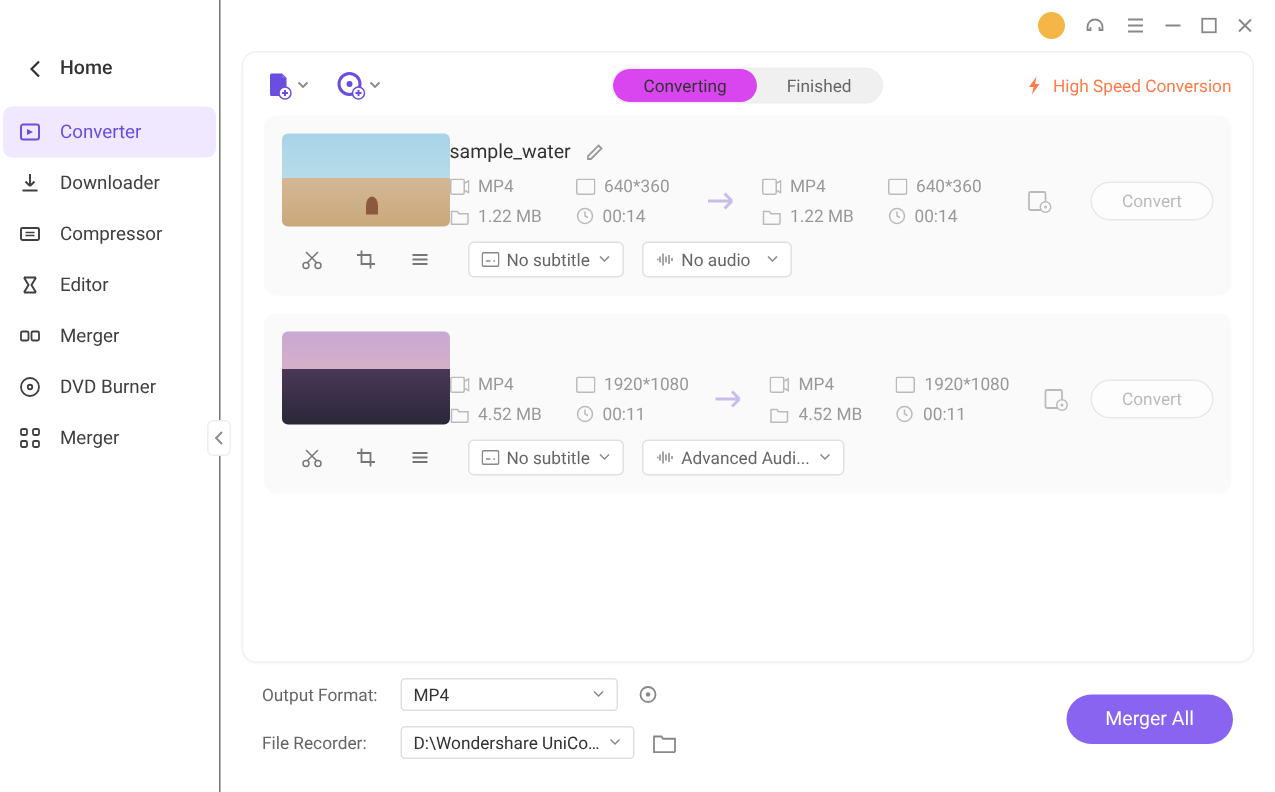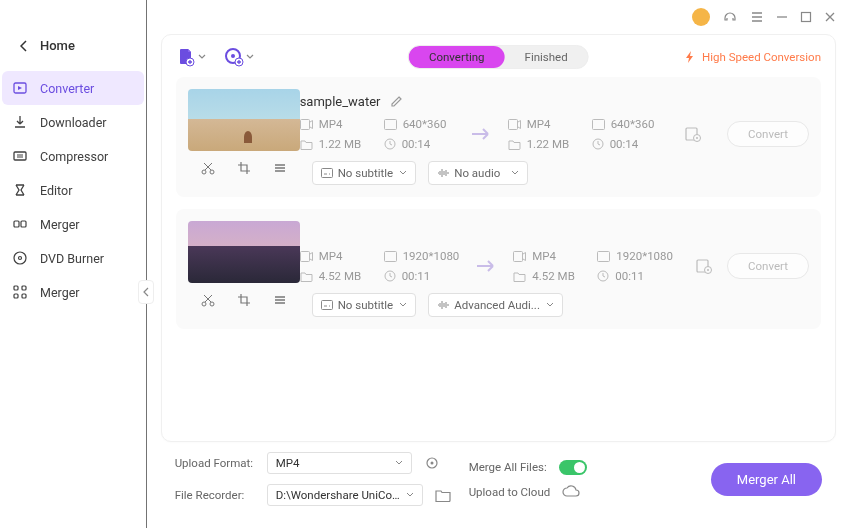--- a/index.html
+++ b/index.html
@@ -35,21 +35,21 @@
 .thumb.wave{background:linear-gradient(180deg,#c9a8d4 0%,#d4b0c8 40%,#4a3858 40%,#2a2838 100%)}
 .fi-body{flex:1}
 .fi-title{display:flex;align-items:center;gap:10px;margin-bottom:8px}
 .fi-title span{font-size:13px;color:#333}
 .fi-grid{display:flex;align-items:center;gap:14px}
 .fi-col{display:flex;flex-direction:column;gap:6px}
 .fi-cell{display:flex;align-items:center;gap:6px;color:#999;font-size:11.5px;min-width:70px}
 .arrow-ico{color:#c9bce8;margin:0 2px}
 .gear-ico{color:#bbb;margin-left:8px;cursor:pointer}
 .convert-btn{width:82px;height:26px;border:1px solid #e8e8e8;background:#fdfdfd;color:#bbb;border-radius:14px;font-size:11.5px;cursor:pointer;margin-left:auto}
-.fi-tools{display:flex;align-items:flex-start;gap:12px;margin-top:10px}
+.fi-tools{display:flex;align-items:center;gap:12px;margin-top:10px}
 .tool-icons{display:flex;gap:22px;color:#777;width:112px;justify-content:center}
 .tool-icons span{cursor:pointer}
 .select{display:flex;align-items:center;gap:6px;border:1px solid #e0e0e0;background:#fff;border-radius:4px;padding:4px 8px;font-size:11.5px;color:#666;cursor:pointer;min-width:100px;justify-content:space-between}
 .select .left{display:flex;align-items:center;gap:5px}
 .bottom{padding:10px 14px 12px;display:flex;align-items:center;gap:18px}
 .bcol{display:flex;flex-direction:column;gap:10px}
 .brow{display:flex;align-items:center;gap:12px}
 .blabel{font-size:11.5px;color:#666;width:80px}
 .bselect{border:1px solid #e0e0e0;border-radius:3px;padding:3px 8px;font-size:11.5px;min-width:145px;display:flex;justify-content:space-between;align-items:center;cursor:pointer}
 .bico{color:#888;cursor:pointer}
@@ -435,21 +435,21 @@
               </svg>
           </div>
         </div>
       </div>
 
     </div>
 
     <div class="bottom">
       <div class="bcol">
         <div class="brow">
-          <span class="blabel">Upload Format:</span>
+          <span class="blabel">Output Format:</span>
           <div class="bselect">
               <span>MP4</span>
               <svg width="8" height="6" viewBox="0 0 8 6">
                 <path d="M1 1l3 3 3-3" stroke="#888" fill="none"></path>
               </svg>
             </div>
           <svg class="bico" width="16" height="16" viewBox="0 0 16 16">
               <circle cx="8" cy="8" r="5" fill="none" stroke="currentColor" stroke-width="1.2"></circle>
               <circle cx="8" cy="8" r="1.5" fill="currentColor"></circle>
             </svg>
@@ -460,28 +460,16 @@
               <span style="max-width:130px;overflow:hidden;text-overflow:ellipsis;white-space:nowrap">D:\Wondershare UniConverter 1</span>
               <svg width="8" height="6" viewBox="0 0 8 6">
                 <path d="M1 1l3 3 3-3" stroke="#888" fill="none"></path>
               </svg>
             </div>
           <svg class="bico" width="16" height="14" viewBox="0 0 16 14">
               <path d="M1 3h5l1 1.5h8v8a1 1 0 01-1 1H1V3z" fill="none" stroke="currentColor" stroke-width="1.2"></path>
             </svg>
         </div>
       </div>
-      <div class="bcol">
-        <div class="brow">
-          <span class="blabel" style="width:auto">Merge All Files:</span>
-          <div class="toggle"></div>
-        </div>
-        <div class="brow">
-          <span class="blabel" style="width:auto">Upload to Cloud</span>
-          <svg class="bico" width="18" height="13" viewBox="0 0 18 13">
-              <path d="M5 11a4 4 0 010-8 5 5 0 019 2 3 3 0 010 6H5z" fill="none" stroke="currentColor" stroke-width="1.2"></path>
-            </svg>
-        </div>
-      </div>
       <button class="start-btn">Merger All</button>
     </div>
   </div>
 </div>
 
 </body></html>

